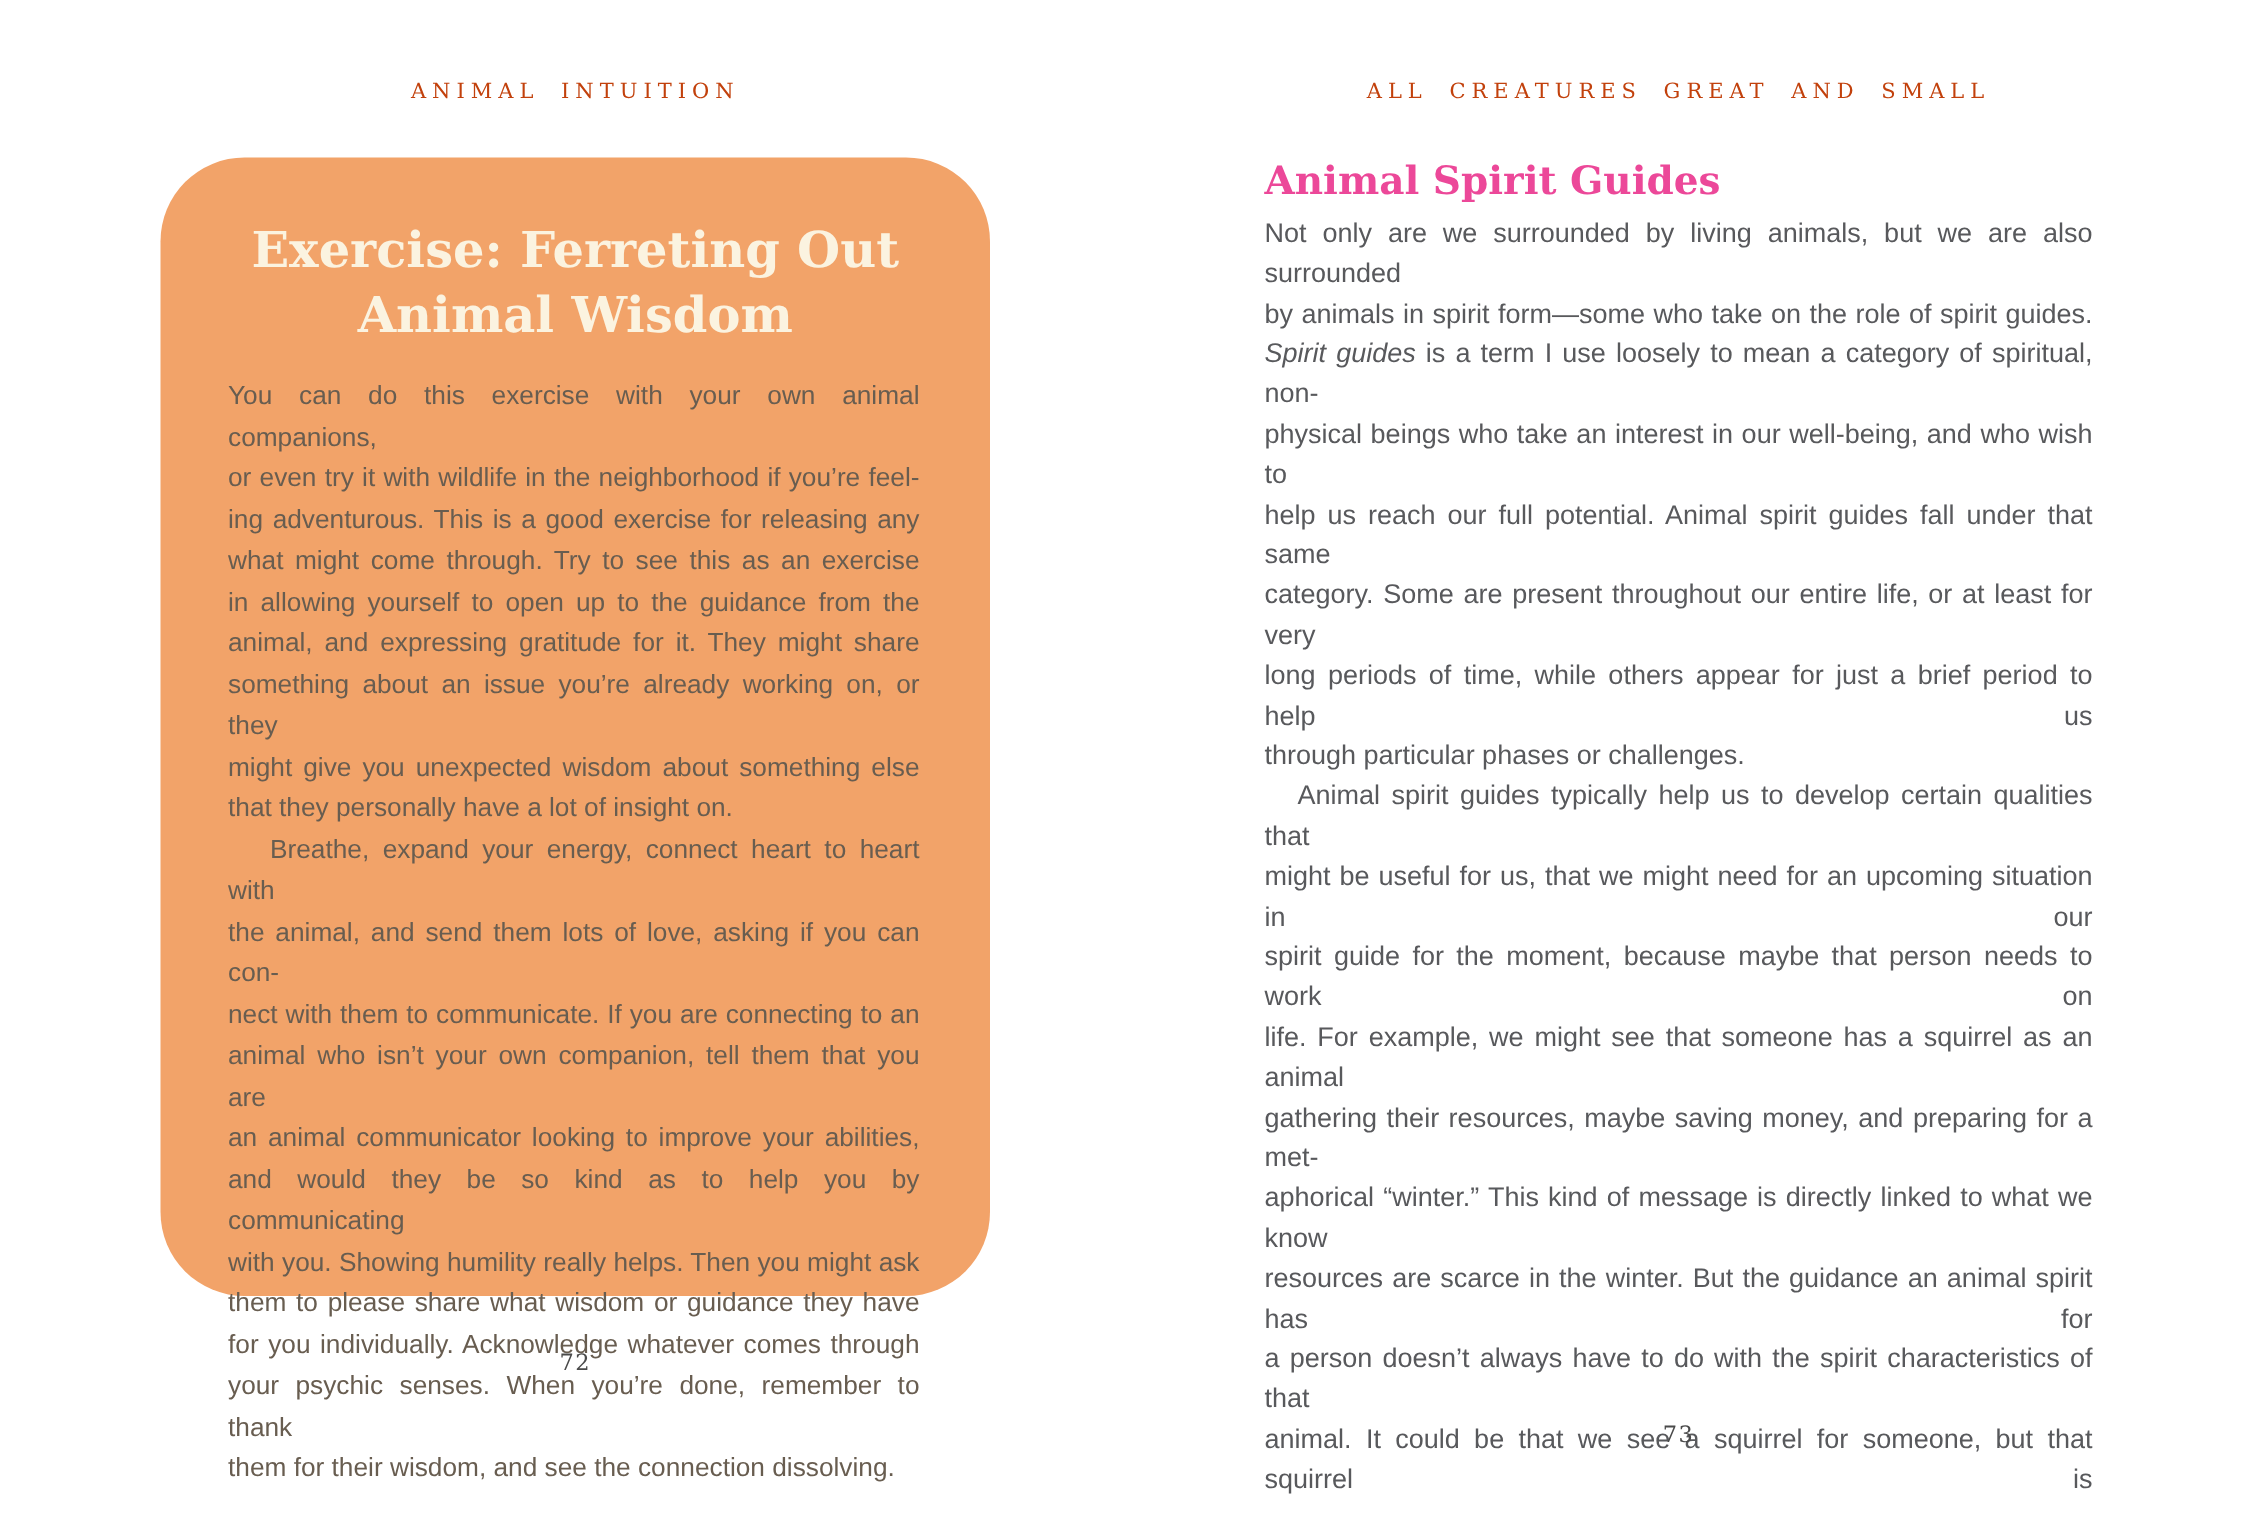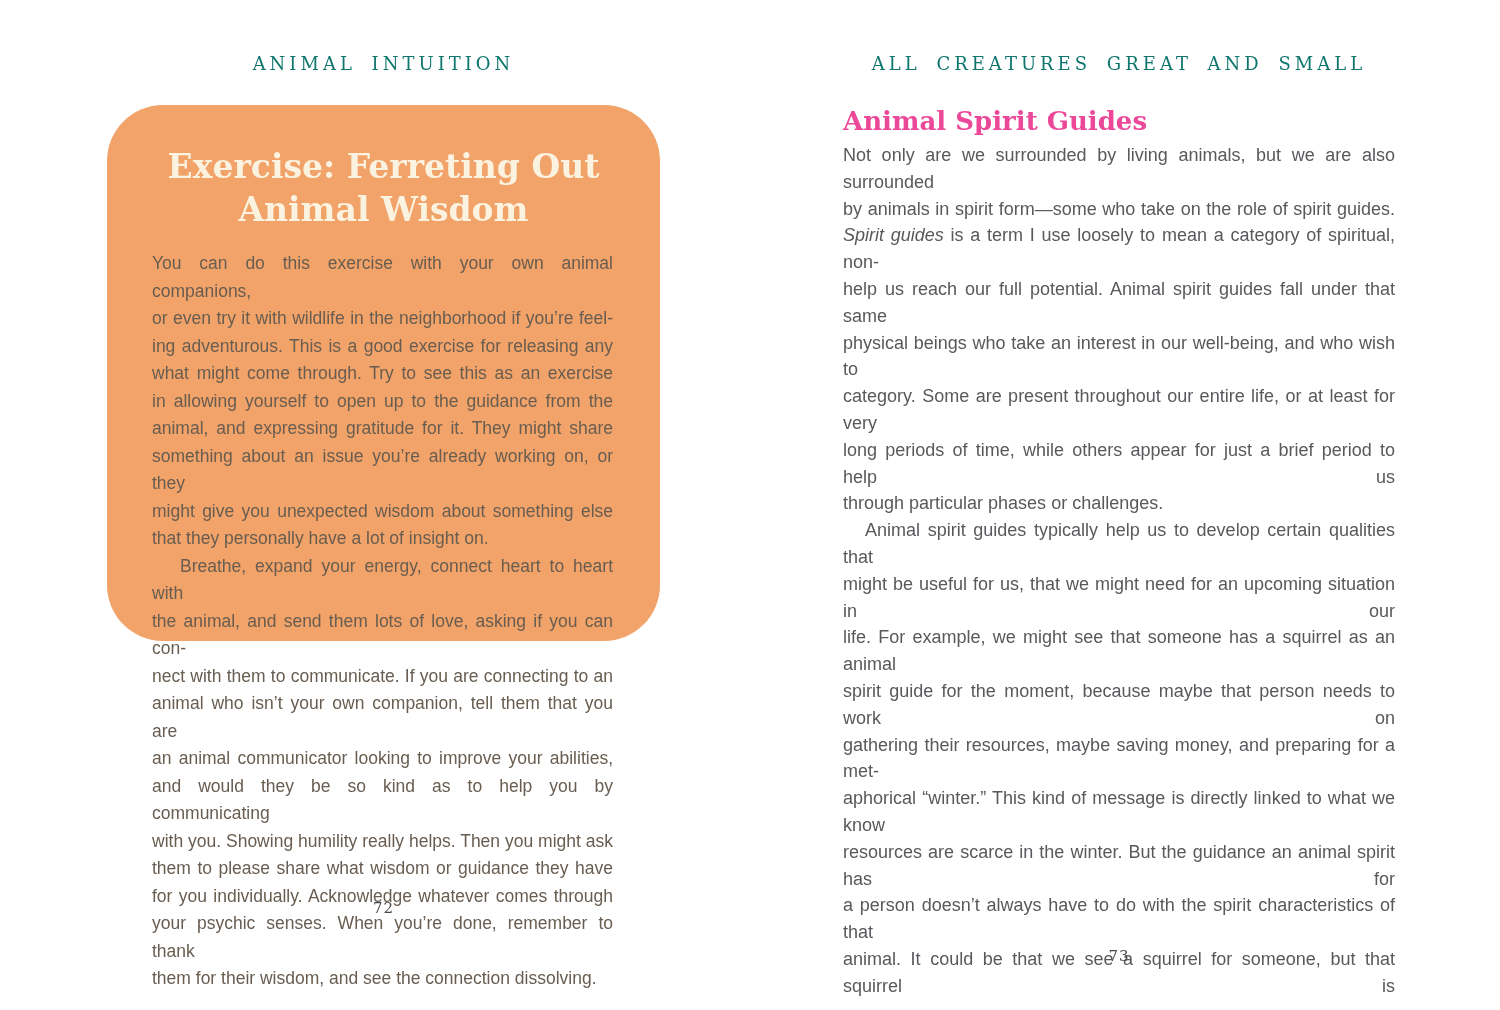--- a/index.html
+++ b/index.html
@@ -12,36 +12,36 @@
     width: 1500px;
     height: 1010px;
     background: #ffffff;
     overflow: hidden;
     font-family: "Liberation Sans", sans-serif;
   }
   .running-head {
     position: absolute;
     top: 53px;
     font-family: "DejaVu Serif", serif;
-    font-size: 18px;
+    font-size: 14px;
     letter-spacing: 4px;
     word-spacing: 6px;
-    color: #0f766e;
+    color: #c2410c;
     text-align: center;
   }
   #left-running-head  { left: 107px; width: 553px; }
   #right-running-head { left: 843px; width: 552px; }
 
   
   #exercise-box {
     position: absolute;
     left: 107px;
     top: 105px;
     width: 553px;
-    height: 536px;
+    height: 759px;
     background: #F2A369;
     border-radius: 56px;
   }
   #exercise-title {
     position: absolute;
     top: 40px;
     left: 20px;
     right: 20px;
     text-align: center;
     font-family: "DejaVu Serif", serif;
@@ -155,31 +155,31 @@
 
   <div id="right-running-head" class="running-head">ALL CREATURES GREAT AND SMALL</div>
 
   <div id="section-heading">Animal Spirit Guides</div>
 
   <div id="right-body">
       <div class="para">
         <div class="line">Not only are we surrounded by living animals, but we are also surrounded</div>
         <div class="line">by animals in spirit form—some who take on the role of spirit guides.</div>
         <div class="line"><em>Spirit guides</em> is a term I use loosely to mean a category of spiritual, non-</div>
+        <div class="line">physical beings who take an interest in our well-being, and who wish to</div>
         <div class="line">help us reach our full potential. Animal spirit guides fall under that same</div>
-        <div class="line">physical beings who take an interest in our well-being, and who wish to</div>
         <div class="line">category. Some are present throughout our entire life, or at least for very</div>
         <div class="line">long periods of time, while others appear for just a brief period to help us</div>
         <div class="line last">through particular phases or challenges.</div>
       </div>
       <div class="para">
         <div class="line indent">Animal spirit guides typically help us to develop certain qualities that</div>
         <div class="line">might be useful for us, that we might need for an upcoming situation in our</div>
+        <div class="line">spirit guide for the moment, because maybe that person needs to work on</div>
         <div class="line">life. For example, we might see that someone has a squirrel as an animal</div>
-        <div class="line">spirit guide for the moment, because maybe that person needs to work on</div>
         <div class="line">gathering their resources, maybe saving money, and preparing for a met-</div>
         <div class="line">aphorical “winter.” This kind of message is directly linked to what we know</div>
         <div class="line">resources are scarce in the winter. But the guidance an animal spirit has for</div>
         <div class="line">a person doesn’t always have to do with the spirit characteristics of that</div>
         <div class="line">animal. It could be that we see a squirrel for someone, but that squirrel is</div>
       </div>
     </div>
 
   <div id="right-folio" class="folio">73</div>
 

